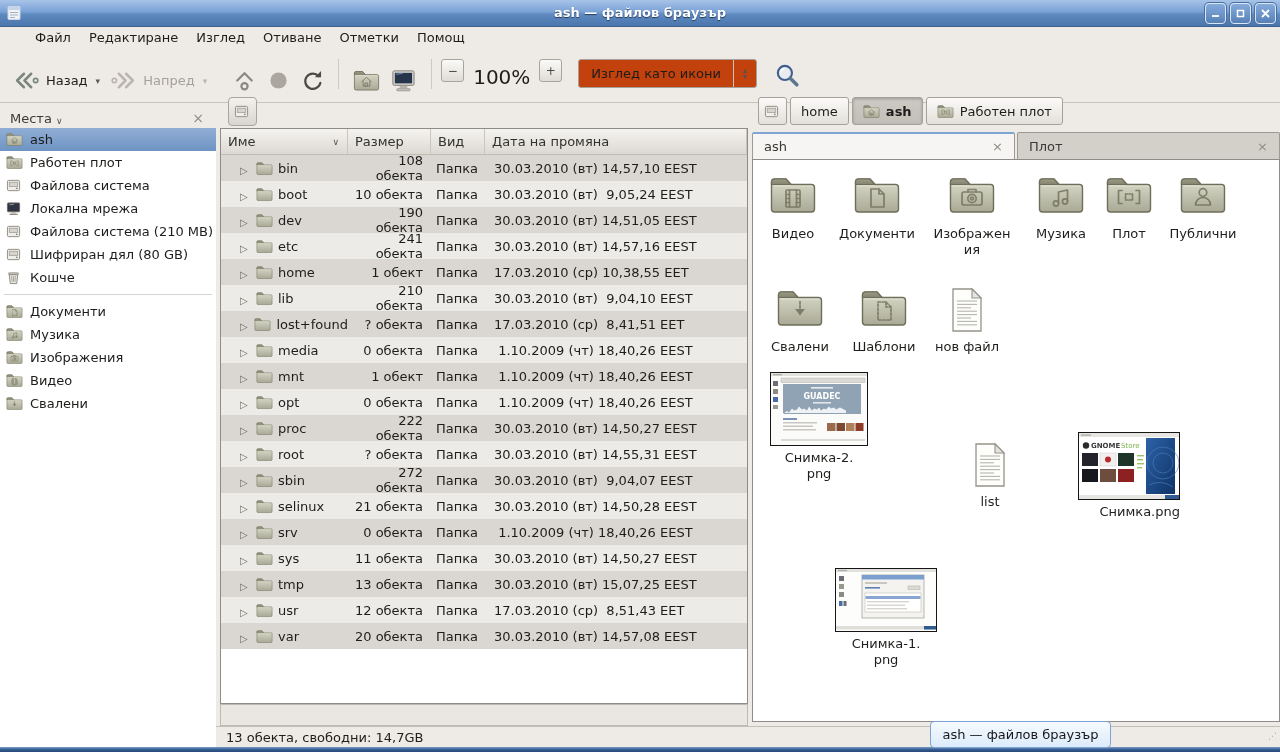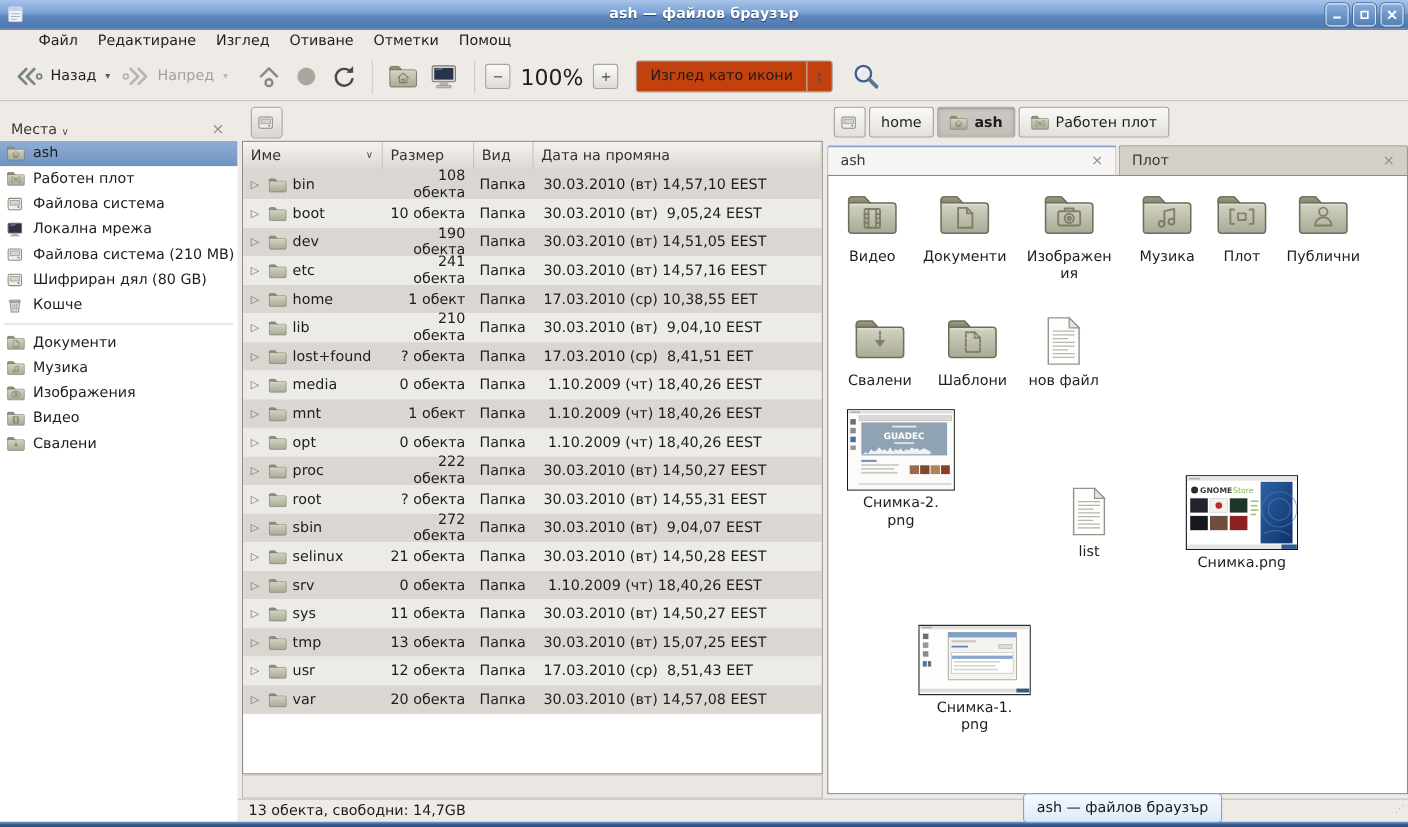--- a/index.html
+++ b/index.html
@@ -24,21 +24,21 @@
   .win-title{position:absolute;left:0;right:0;text-align:center;line-height:26px;color:#fff;
     font-weight:bold;text-shadow:0 1px 1px rgba(25,45,75,.85)}
   .win-controls{position:absolute;right:4px;top:3px;display:flex;gap:4px}
   .wbtn{width:19px;height:19px;border:1px solid #d9e6f6;border-radius:4px;
     background:linear-gradient(#86abdc,#5681b6);display:grid;place-items:center;box-shadow:0 0 0 1px #4a6f9e}
   .wbtn svg{width:11px;height:11px;display:block}
 
   
   .menubar{position:absolute;left:16px;top:27px;right:0;height:21px;display:flex;align-items:center;padding-left:10px}
   .menu-item{padding:0 9px;line-height:21px}
-  .toolbar{position:absolute;left:0;top:48px;right:0;height:44px;display:flex;align-items:center;
+  .toolbar{position:absolute;left:0;top:59px;right:0;height:44px;display:flex;
     border-bottom:1px solid #c6c2bc;padding-left:8px;box-sizing:border-box}
   .tbtn{display:flex;align-items:center;gap:6px;padding:4px 5px;border-radius:3px}
   .tbtn .cdn{font-size:9px;color:#5e5b55;margin-left:2px}
   .tbtn.dis{color:#a5a19a}
   .tbtn.dis .cdn{color:#bcb8b1}
   .tsep{width:1px;height:30px;background:#cdc9c3;margin:0 9px}
   .mini-btn{width:21px;height:21px;border:1px solid #a9a59e;border-radius:3px;
     background:linear-gradient(#fafaf8,#dfdcd6);display:grid;place-items:center;color:#4c4a45;
     font-size:12px;line-height:1}
   .zoom-level{margin:6px 9px;font-size:20px}
@@ -80,21 +80,21 @@
     border:1px solid #8f8c87;box-sizing:border-box;overflow:hidden}
   .tree-header{height:26px;display:flex;background:linear-gradient(#f5f3f0,#dcd9d3);
     border-bottom:1px solid #bfbcb6;box-sizing:border-box}
   .th{display:flex;align-items:center;padding-left:7px;border-right:1px solid #c9c6c0;
     color:#33322e;box-sizing:border-box}
   .th .sort{margin-left:auto;margin-right:8px;font-size:9px;color:#55524d}
   .sort::before{content:"∨"}
   .tr{height:26px;display:flex;align-items:center}
   .tr:nth-child(odd){background:#dad7d2}
   .tr:nth-child(even){background:#edebe7}
-  .td-name{width:127px;display:flex;align-items:center;gap:5px;padding-left:7px;box-sizing:border-box;overflow:hidden}
+  .td-name{width:127px;display:flex;align-items:flex-end;gap:5px;padding-left:19px;box-sizing:border-box;overflow:hidden}
   .exp{width:11px;color:#6e6b66;font-size:10px}
   .exp::before{content:"▷"}
   .td-size{width:83px;text-align:right;padding-right:8px;box-sizing:border-box}
   .td-type{width:54px;padding-left:5px;box-sizing:border-box}
   .td-date{flex:1;padding-left:9px;white-space:pre}
   .trough{position:absolute;left:220px;top:704px;width:528px;height:22px;background:#eae7e2;
     border:1px solid #bdbab4;box-sizing:border-box}
 
   
   .right-pane{position:absolute;left:752px;top:132px;width:528px;height:590px;display:flex;flex-direction:column}
@@ -1016,21 +1016,21 @@
               <line x1="8" y1="24.2" x2="28" y2="24.2"></line>
               <line x1="8" y1="27.6" x2="28" y2="27.6"></line>
               <line x1="8" y1="31" x2="22" y2="31"></line>
               <line x1="8" y1="34.4" x2="28" y2="34.4"></line>
               <line x1="8" y1="37.8" x2="28" y2="37.8"></line>
             </g>
           </svg>
         </div>
         <div class="ilabel">list</div>
       </div>
-      <div class="ivitem" style="left: 325px; top: 272px; width: 102px;">
+      <div class="ivitem" style="left: 325px; top: 272px; width: 102px; align-items: flex-end;">
         <div class="ibox">
           <svg class="thumb" viewBox="0 0 100 66" width="100" height="66">
             <rect width="100" height="66" fill="#ffffff"></rect>
             <rect width="100" height="4" fill="#e7e5e1"></rect>
             <rect x="2" y="1.4" width="10" height="1.4" fill="#b1aeaa"></rect>
             <circle cx="7" cy="12.5" r="3.2" fill="#2b2b2b"></circle>
             <text x="12" y="15" font-size="7" font-weight="bold" fill="#3a3a3a" font-family="DejaVu Sans">GNOME</text>
             <text x="42" y="15" font-size="7" fill="#7ab648" font-family="DejaVu Sans">Store</text>
             <rect x="3" y="20" width="16" height="13" fill="#23242b"></rect>
             <rect x="21" y="20" width="16" height="13" fill="#f2f0ee" stroke="#ccc" stroke-width="0.5"></rect>

